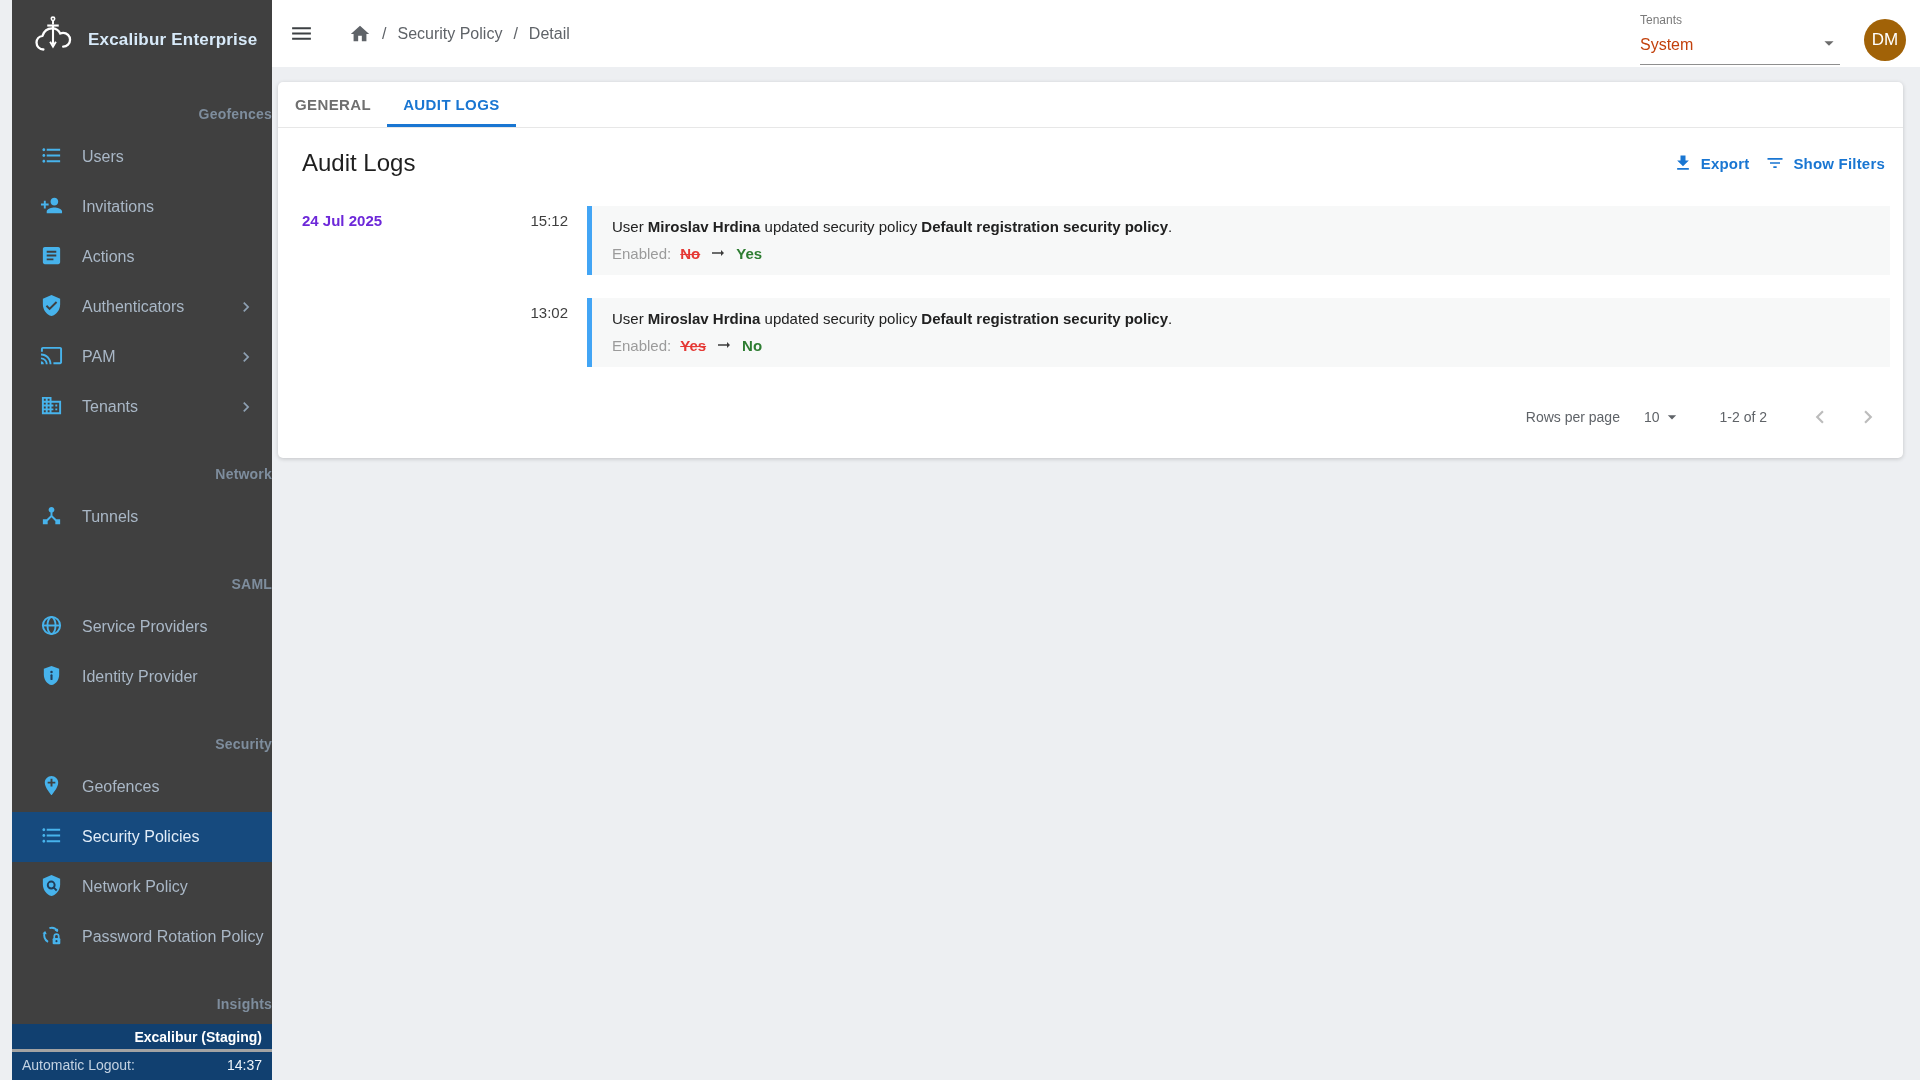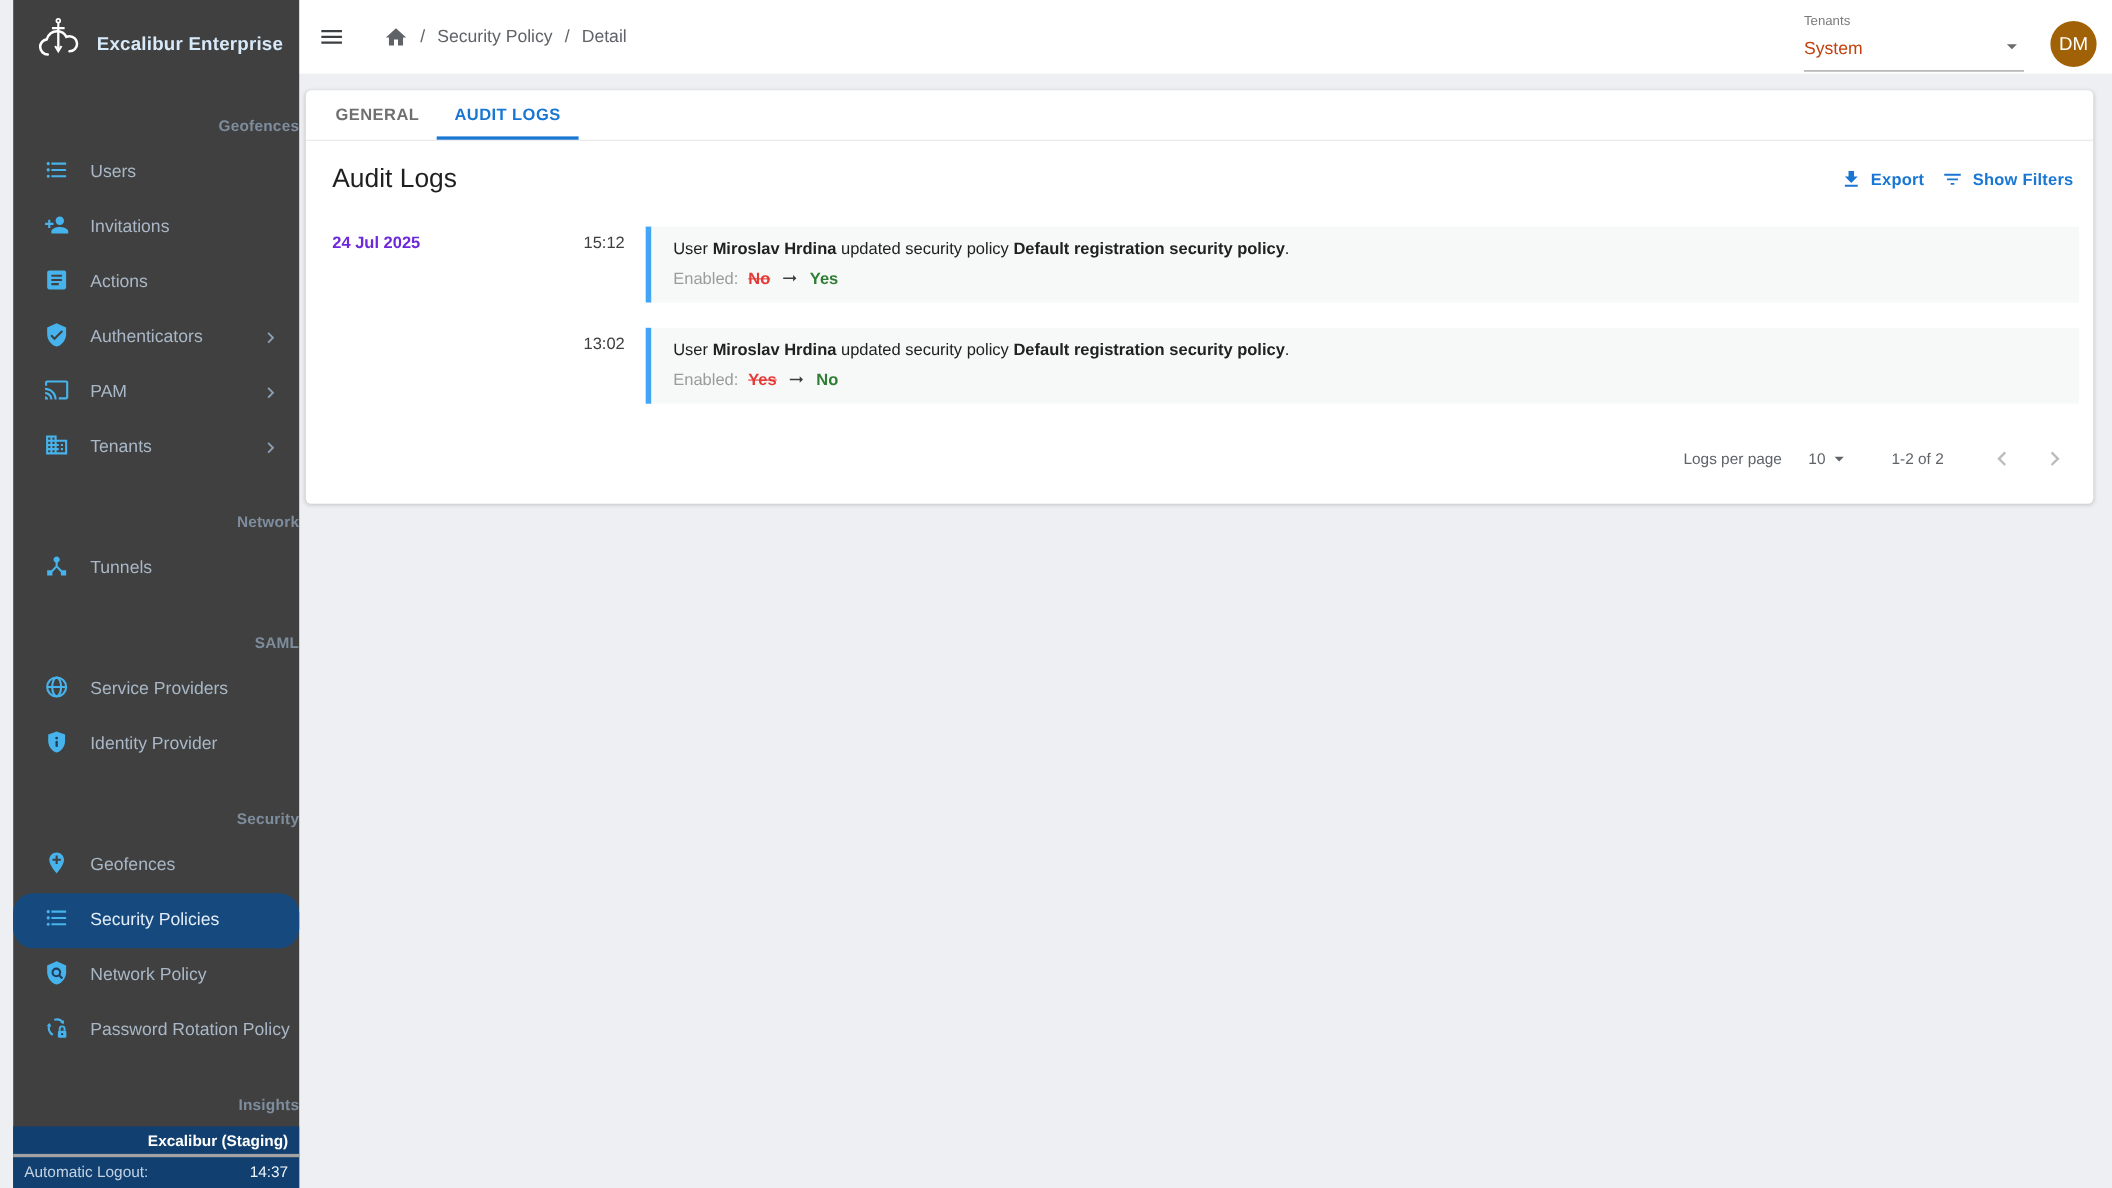--- a/index.html
+++ b/index.html
@@ -18,21 +18,21 @@
   }
   .brand { display:flex; align-items:center; gap:12px; padding:18px 0 10px 18px; height:72px; cursor:pointer; }
   .brand-title { color:#d8eaf9; font-size:17px; font-weight:700; letter-spacing:.2px; }
   .section-label { margin:34px 0 0 22px; height:20px; font-size:14px; font-weight:700; color:#7e8d9d; letter-spacing:.2px; }
   .nav-group { margin-top:6px; }
   .nav-item {
     display:flex; align-items:center; height:50px; padding-left:28px; gap:19px;
     font-size:16px; cursor:pointer; position:relative; color:#a9b7c6;
   }
   .nav-item svg { width:23px; height:23px; fill:#47b3ec; flex:none; }
-  .nav-item.selected { background:#164a7e; color:#e2edf8;border-radius:18px; }
+  .nav-item.selected { background:#164a7e; color:#e2edf8; }
   .chevron-r { position:absolute; right:16px; top:15px; }
   .chevron-r svg { width:20px; height:20px; fill:#8ea0b2; }
   .sidebar-footer { position:absolute; bottom:0; left:0; right:0; background:#114070; }
   .footer-env { font-size:14px; font-weight:700; color:#ffffff; padding:5px 10px 4px; border-bottom:3px solid #a3a3a3; }
   .footer-logout { display:flex; justify-content:space-between; align-items:center; padding:5px 10px 7px; font-size:14px; color:#c3d2e2; }
   .footer-time { color:#eef4fa; }
   
   .topbar {
     position:absolute; left:260px; top:0; right:0; height:67px; background:#ffffff;
     display:flex; align-items:flex-start;
@@ -53,21 +53,21 @@
   .avatar {
     width:42px; height:42px; border-radius:50%; background:#a16207; color:#ffffff;
     display:flex; align-items:center; justify-content:center; font-size:17px; font-weight:400;
     margin:12px 14px 0 24px; cursor:pointer; flex:none;
   }
   
   .card {
     position:absolute; left:278px; top:82px; width:1625px; background:#ffffff;
     border-radius:5px; box-shadow:0 1px 4px rgba(0,0,0,.18); padding-bottom:10px;
   }
-  .tabs { display:flex; height:46px; border-bottom:1px solid #e7e7e7; padding-left:11px; }
+  .tabs { display:flex; height:46px; border-bottom:1px solid #e7e7e7; padding-left:1px; }
   .tab {
     padding:0 16px; display:flex; align-items:center; font-size:15px; font-weight:700;
     letter-spacing:.4px; color:#6f6f6f; position:relative; cursor:pointer;
   }
   .tab.active { color:#1976d2; }
   .tab.active::after { content:""; position:absolute; left:0; right:0; bottom:0; height:3px; background:#1976d2; }
   .card-head { display:flex; align-items:center; padding:0 18px 0 24px; height:70px; }
   .card-title { font-size:24px; color:#1f1f1f; font-weight:400; }
   .head-actions { margin-left:auto; display:flex; align-items:flex-end; gap:16px; }
   .action-btn { display:flex; align-items:center; gap:8px; color:#1976d2; font-size:15px; font-weight:700; cursor:pointer; letter-spacing:.2px; }
@@ -331,21 +331,21 @@
                 <path d="M16.01 11H4v2h12.01v3L20 12l-3.99-4z"></path>
               </svg>
             </span>
           <span class="new-val">No</span>
         </div>
       </div>
     </div>
   </div>
 
   <div class="pagination">
-    <span class="rpp-label">Logs per page</span>
+    <span class="rpp-label">Rows per page</span>
     <span class="rpp-select">
       <span>10</span>
       <svg viewBox="0 0 24 24">
           <path d="M7 10l5 5 5-5z"></path>
         </svg>
     </span>
     <span class="pag-range">1-2 of 2</span>
     <span class="pag-btn">
       <svg viewBox="0 0 24 24">
           <path d="M15.41 7.41L14 6l-6 6 6 6 1.41-1.41L10.83 12z"></path>

